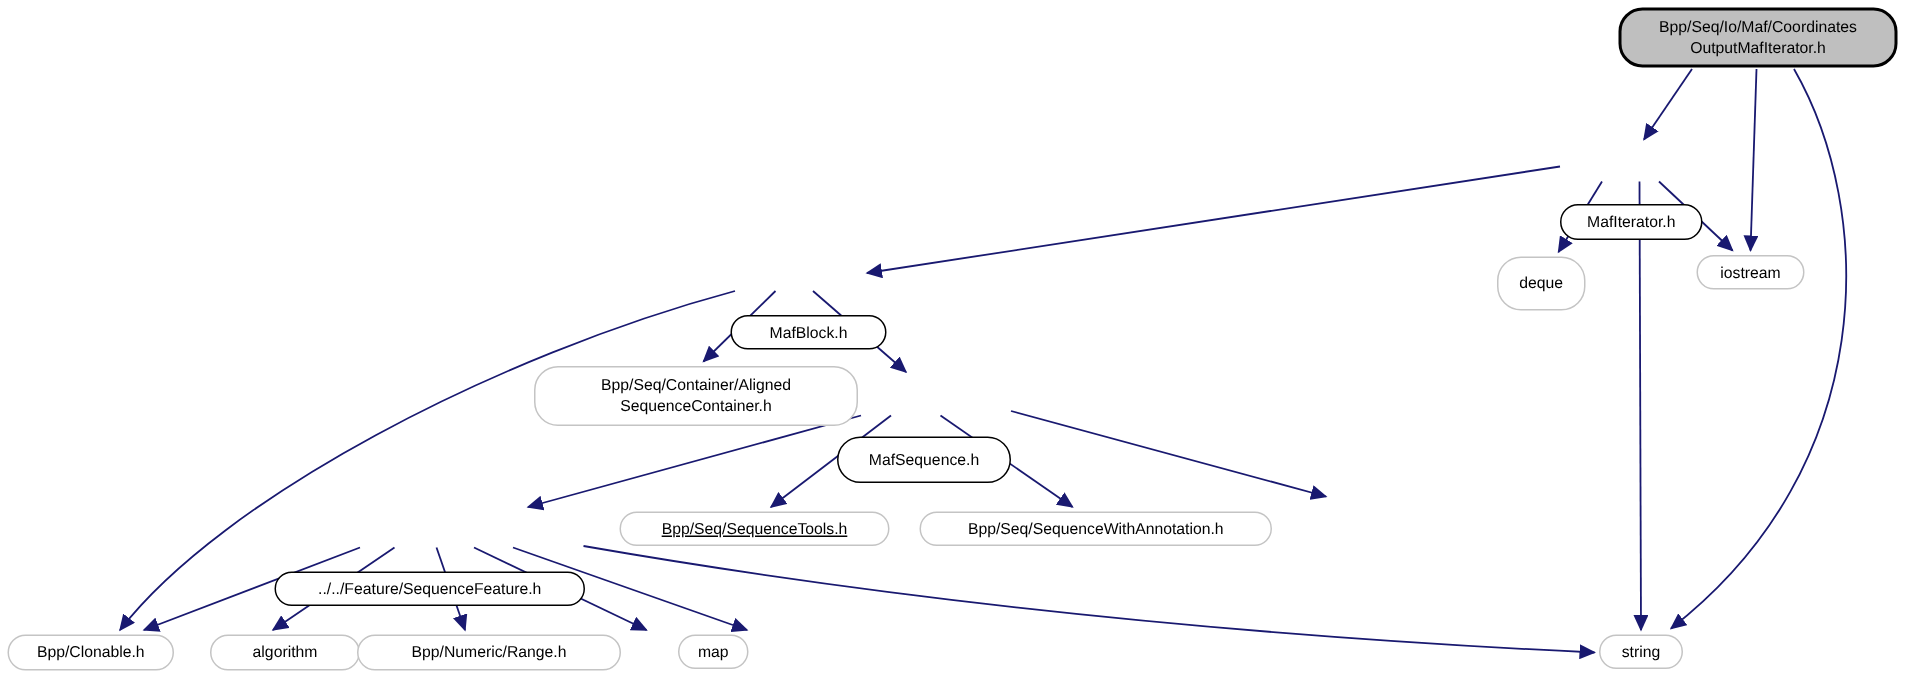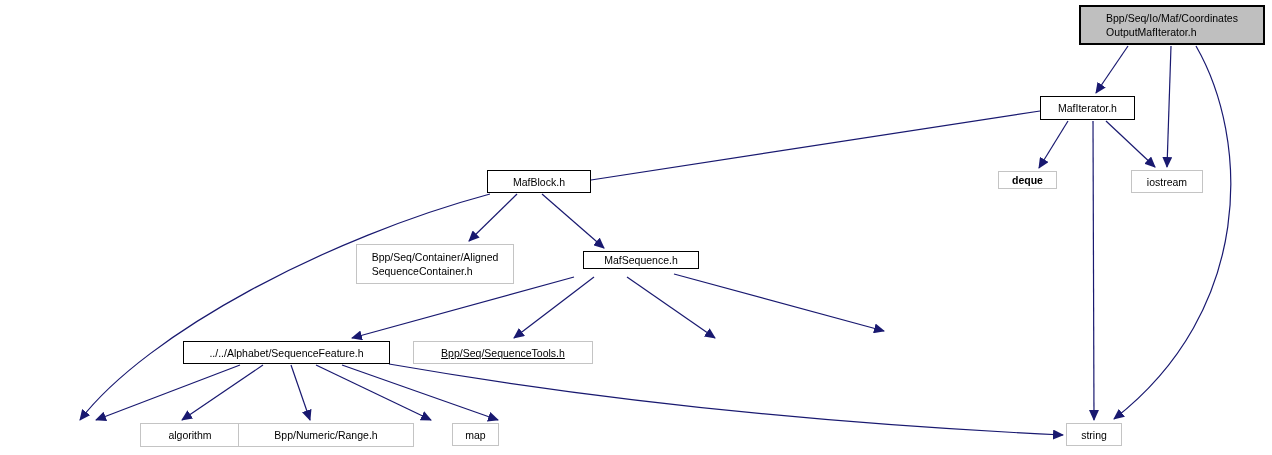--- a/index.html
+++ b/index.html
@@ -8,35 +8,37 @@
     width:1272px;height:455px;
     background:#ffffff;
     font-family:"Liberation Sans","DejaVu Sans",sans-serif;
     overflow:hidden;
   }
   #edges{position:absolute;left:0;top:0;width:1272px;height:455px;}
   .node{
     position:absolute;
     box-sizing:border-box;
     display:flex;align-items:center;justify-content:center;
-    text-align:left;
+    text-align:center;
     font-size:10.5px;line-height:14px;
     color:#000000;
     background:#ffffff;
     white-space:pre-line;
     padding:0 4px;
     z-index:2;
+    border-radius:16px;
   }
   .node.current{
     background:#bfbfbf;
     border:2px solid #000000;
   }
   .node.doc{
     border:1.5px solid #000000;
     cursor:pointer;
+    margin-top:40px;
   }
   .node.ext{
     border:1px solid #c4c4c4;
   }
   path.edge{
     fill:none;
     stroke:#191970;
     stroke-width:1.2;
   }
 </style>
@@ -71,37 +73,39 @@
     <path class="edge" d="M 316 365 L 431 420" marker-end="url(#arrow)"></path>
     <path class="edge" d="M 342 365 L 498 420" marker-end="url(#arrow)"></path>
     <path class="edge" d="M 389 364 Q 700 418, 1063 435" marker-end="url(#arrow)"></path>
   </svg>
 
   <div class="node current" style="left:1079px;top:5px;width:186px;height:40px;">Bpp/Seq/Io/Maf/Coordinates
 OutputMafIterator.h</div>
 
   <div class="node doc" style="left:1040px;top:96px;width:95px;height:24px;">MafIterator.h</div>
 
-  <div class="node ext" style="left:998px;top:171px;width:59px;height:18px;font-weight:bold;">deque</div>
+  <div class="node ext" style="left:998px;top:171px;width:59px;height:36px;">deque</div>
 
   <div class="node ext" style="left:1131px;top:170px;width:72px;height:23px;">iostream</div>
 
   <div class="node doc" style="left:487px;top:170px;width:104px;height:23px;">MafBlock.h</div>
 
-  <div class="node ext" style="left:356px;top:244px;width:158px;height:40px;">Bpp/Seq/Container/Aligned
+  <div class="node ext" style="left:356px;top:244px;width:216px;height:40px;">Bpp/Seq/Container/Aligned
 SequenceContainer.h</div>
 
-  <div class="node doc" style="left:583px;top:251px;width:116px;height:18px;">MafSequence.h</div>
+  <div class="node doc" style="left:558px;top:251px;width:116px;height:31px;">MafSequence.h</div>
 
-  <div class="node doc" style="left:183px;top:341px;width:207px;height:23px;">../../Alphabet/SequenceFeature.h</div>
+  <div class="node doc" style="left:183px;top:341px;width:207px;height:23px;">../../Feature/SequenceFeature.h</div>
 
   <div class="node ext" style="left:413px;top:341px;width:180px;height:23px;text-decoration:underline;">Bpp/Seq/SequenceTools.h</div>
 
+  <div class="node ext" style="left:613px;top:341px;width:235px;height:23px;">Bpp/Seq/SequenceWithAnnotation.h</div>
 
 
+  <div class="node ext" style="left:5px;top:423px;width:111px;height:24px;">Bpp/Clonable.h</div>
 
   <div class="node ext" style="left:140px;top:423px;width:100px;height:24px;">algorithm</div>
 
   <div class="node ext" style="left:238px;top:423px;width:176px;height:24px;">Bpp/Numeric/Range.h</div>
 
   <div class="node ext" style="left:416px;top:423px;width:47px;height:23px;margin-left:36px;">map</div>
 
   <div class="node ext" style="left:488px;top:423px;width:36px;height:23px;margin-top:32px;">set</div>
 
   <div class="node ext" style="left:1066px;top:423px;width:56px;height:23px;">string</div>

